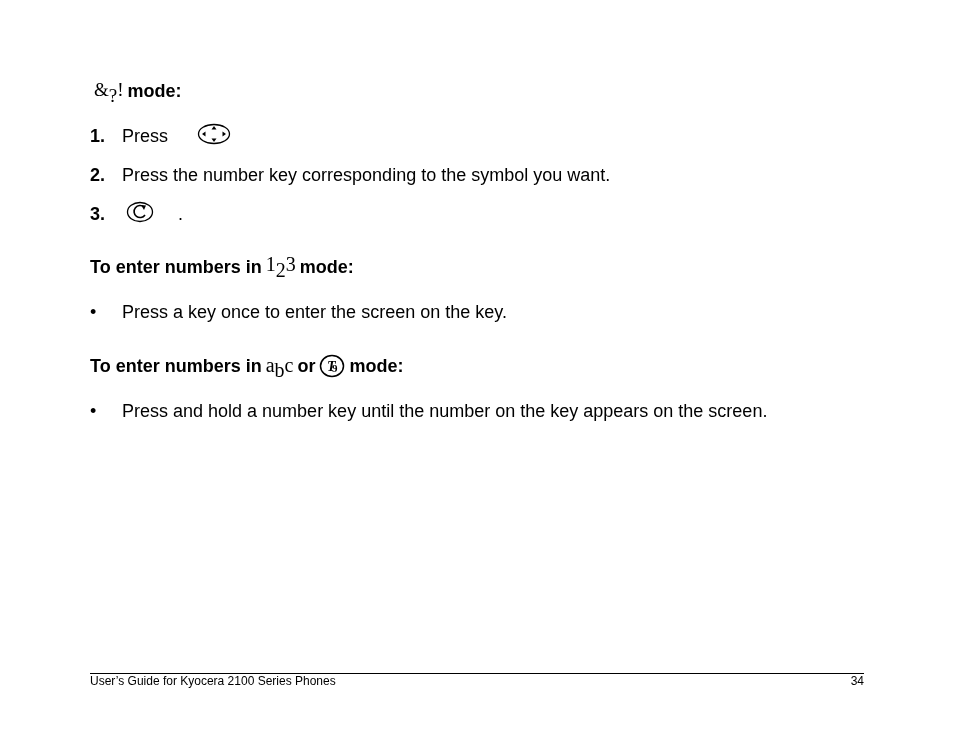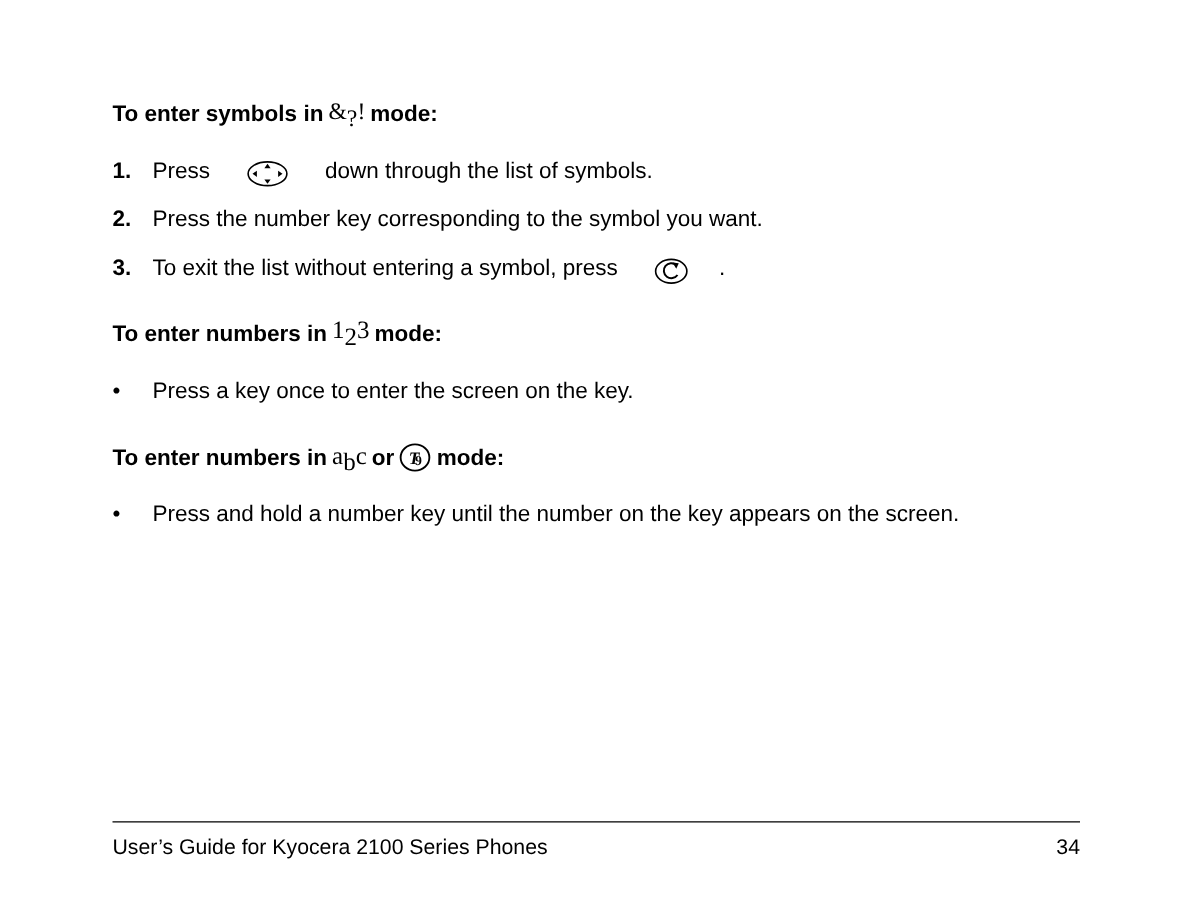--- a/index.html
+++ b/index.html
@@ -59,90 +59,86 @@
     ul.bulleted .bullet {
       min-width: 32px;
       flex-shrink: 0;
     }
     .footer {
       position: absolute;
       bottom: 50px;
       left: 90px;
       right: 90px;
       border-top: 1px solid #000;
-      padding-top: 10px;
       display: flex;
       justify-content: space-between;
-      font-size: 17px;
+      font-size: 12px;
     }
     .mode-icon {
       font-family: Georgia, 'Times New Roman', serif;
       font-weight: normal;
       font-size: 20px;
       display: inline-block;
       vertical-align: middle;
     }
     .mode-123 .d1 { position: relative; top: -3px; }
     .mode-123 .d2 { position: relative; top: 3px; }
     .mode-123 .d3 { position: relative; top: -3px; }
     .mode-abc .a { position: relative; top: -1px; }
     .mode-abc .b { position: relative; top: 4px; }
     .mode-abc .c { position: relative; top: -1px; }
     .mode-sym .amp { position: relative; top: -2px; font-size:19px;}
     .mode-sym .q { position: relative; top: 4px; font-size:19px;}
     .mode-sym .ex { position: relative; top: -2px; font-size:19px;}
     .flex-line {
       display: flex;
-      align-items: flex-end;
+      align-items: flex-start;
       flex-wrap: wrap;
       gap: 20px;
     }
     .flex-line > span {
       white-space: pre;
     }
     .item-content {
       flex: 1;
     }
   </style>
 </head>
 <body>
 
 <div class="heading">
-  <span>To enter symbols in </span>
   <span class="icon-inline mode-icon mode-sym"><span class="amp">&amp;</span><span class="q">?</span><span class="ex">!</span></span>
   <span> mode:</span>
 </div>
 
 <ol class="numbered">
   <li>
     <span class="num">1.</span>
     <div class="item-content flex-line">
       <span>Press </span>
       <span class="icon-inline">
         <svg width="34" height="22" viewBox="0 0 34 22">
           <ellipse cx="17" cy="11" rx="15.5" ry="9.5" fill="none" stroke="#000" stroke-width="1.3"></ellipse>
           <polygon points="17,3 14.5,6.5 19.5,6.5" fill="#000"></polygon>
           <polygon points="17,19 14.5,15.5 19.5,15.5" fill="#000"></polygon>
           <polygon points="5,11 8.5,8.5 8.5,13.5" fill="#000"></polygon>
           <polygon points="29,11 25.5,8.5 25.5,13.5" fill="#000"></polygon>
         </svg>
       </span>
-      <span> down through the list of symbols.</span>
     </div>
   </li>
   <li>
     <span class="num">2.</span>
     <div class="item-content">
       <span>Press the number key corresponding to the symbol you want.</span>
     </div>
   </li>
   <li>
     <span class="num">3.</span>
     <div class="item-content flex-line">
-      <span>To exit the list without entering a symbol, press </span>
       <span class="icon-inline">
         <svg width="28" height="22" viewBox="0 0 28 22">
           <ellipse cx="14" cy="11" rx="12.5" ry="9.5" fill="none" stroke="#000" stroke-width="1.3"></ellipse>
           <path d="M 18 6 A 6 6 0 1 0 19 14" fill="none" stroke="#000" stroke-width="1.6"></path>
           <polygon points="15,4 20,4.5 18,9" fill="#000"></polygon>
         </svg>
       </span>
       <span>.</span>
     </div>
   </li>

